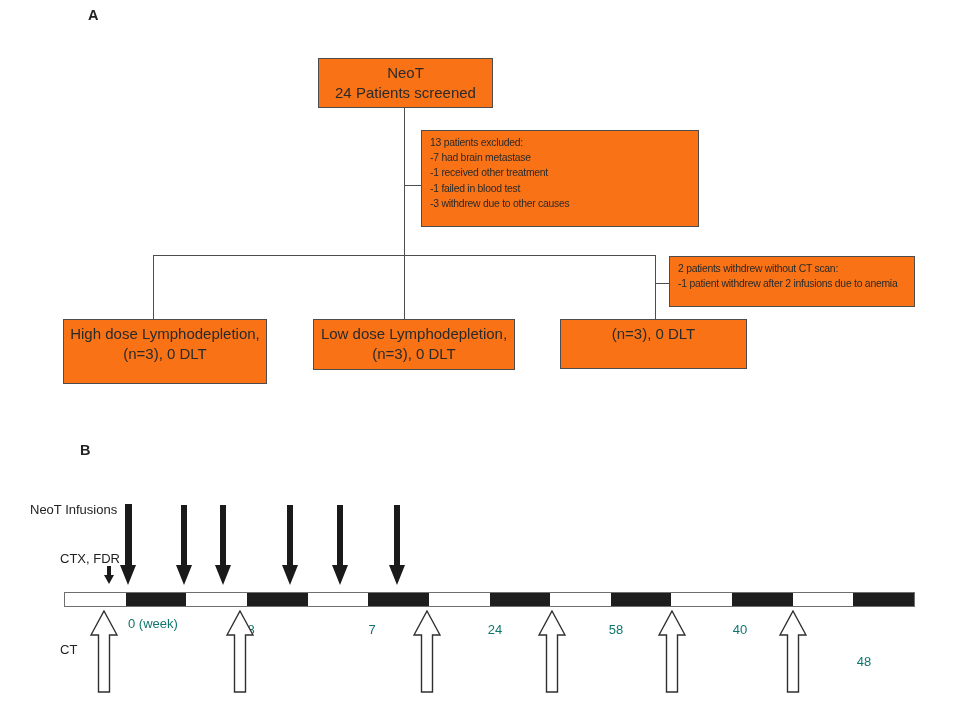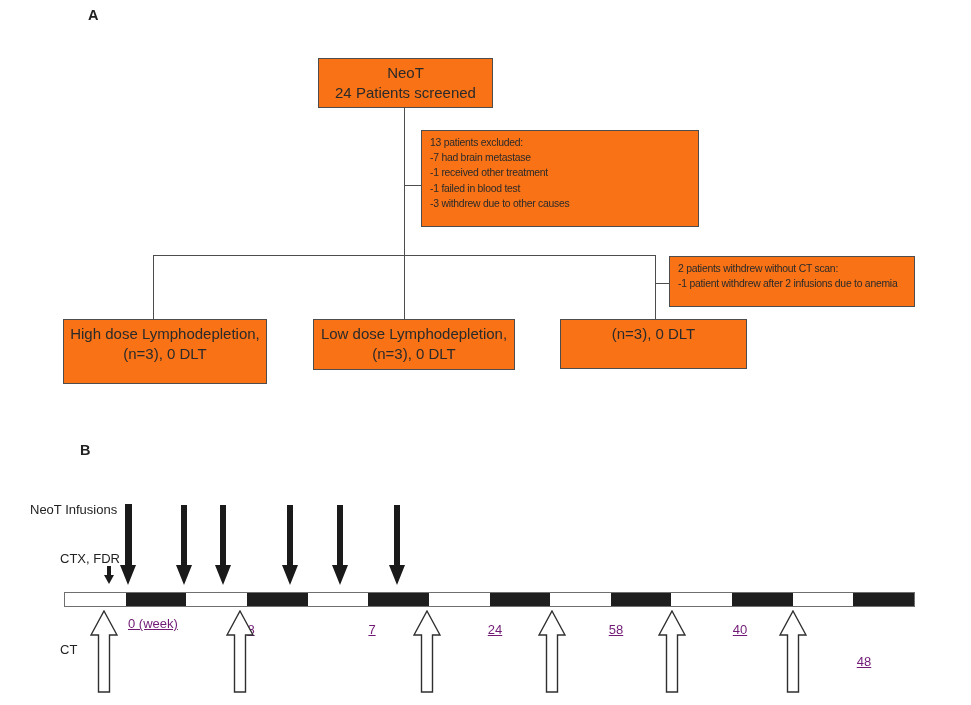--- a/index.html
+++ b/index.html
@@ -13,21 +13,21 @@
     box-sizing:border-box; color:#2a2a2a;
   }
   .center-box { text-align:center; font-size:15px; line-height:20.5px; padding-top:3.5px; }
   .note-box { text-align:left; font-size:10.4px; line-height:15.2px; padding:4px 2px 12px 8px;
               letter-spacing:-0.25px; white-space:nowrap; }
   .hline { position:absolute; height:1.4px; background:#4d4d4d; }
   .vline { position:absolute; width:1.4px; background:#4d4d4d; }
   .lbl { position:absolute; white-space:nowrap; }
   .panel-label { font-weight:bold; font-size:14.5px; color:#222; }
   .side-label { font-size:13px; color:#222; }
-  .wk { position:absolute; font-size:13px; color:#701a75; white-space:nowrap;text-decoration:underline; }
+  .wk { position:absolute; font-size:13px; color:#0f766e; white-space:nowrap; }
   .wk.centered { transform:translateX(-50%); }
   .arrdn { position:absolute; display:flex; flex-direction:column; align-items:center; }
   .arrdn .shaft { background:#1a1a1a; }
   .arrdn .head  { width:0; height:0; border-left:8px solid transparent;
                   border-right:8px solid transparent; border-top:20px solid #1a1a1a; }
   .arrdn.small .head { border-left:5.5px solid transparent; border-right:5.5px solid transparent;
                        border-top:9px solid #1a1a1a; }
   .bar { position:absolute; left:64px; top:592px; width:851px; height:15px;
          border:1.5px solid #6f6f6f; background:#fff; box-sizing:border-box; }
   .blk { position:absolute; top:0; bottom:0; width:7.1429%; background:#1e1e1e; }

